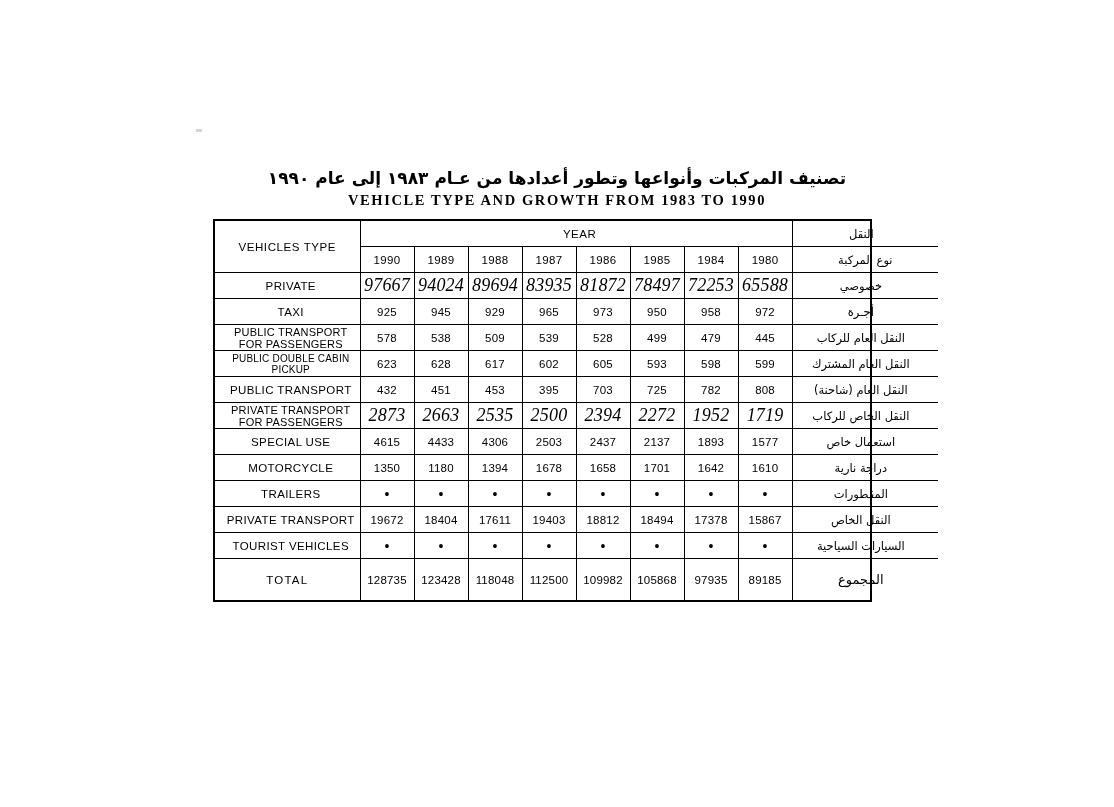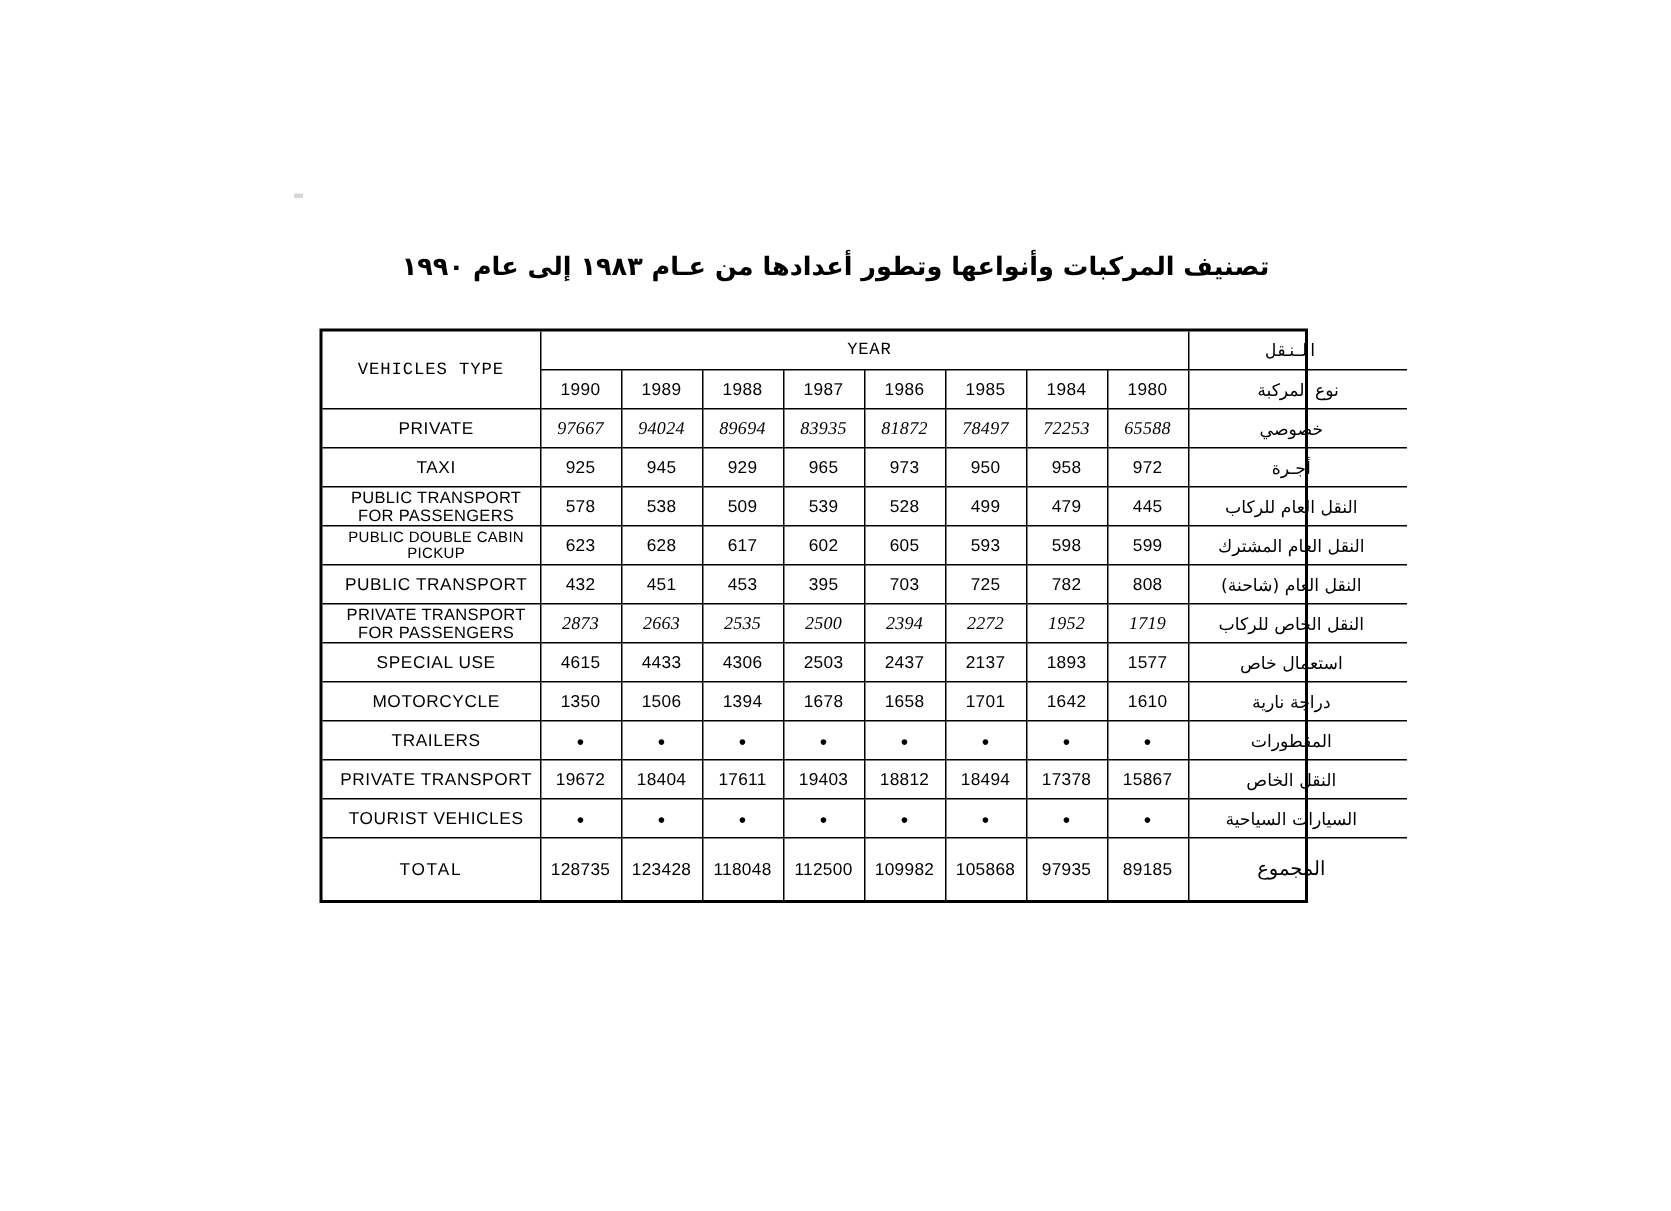--- a/index.html
+++ b/index.html
@@ -71,21 +71,21 @@
     text-align: center;
     vertical-align: middle;
     font-size: 11.5px;
     color: #000;
     height: 25px;
     font-weight: normal;
   }
   
   table.vt tr td:first-child, table.vt tr th:first-child { border-left: none; }
   table.vt tr td:last-child, table.vt tr th:last-child { border-right: none; }
-  table.vt tr:first-child td, table.vt tr:first-child th { border-top: none; font-family: Liberation Mono, monospace; }
+  table.vt tr:first-child td, table.vt tr:first-child th { border-top: none; }
   table.vt tr:last-child td, table.vt tr:last-child th { border-bottom: none; }
 
   
   col.c-type   { width: 145px; }
   col.c-year   { width: 54px; }
   col.c-ar     { width: 146px; }
 
   .hdr-type {
     font-family: "Liberation Sans", sans-serif;
     font-size: 11.5px;
@@ -135,21 +135,21 @@
     padding-left: 0 !important;
     letter-spacing: 1.2px;
   }
   td.num {
     font-size: 11.5px;
     letter-spacing: 0.2px;
   }
   td.num.ital {
     font-style: italic;
     font-family: "Liberation Serif", serif;
-    font-size: 12px;
+    font-size: 18px;
   }
   td.num.dot {
     font-size: 14px;
     line-height: 10px;
   }
   td.ar {
     font-family: "DejaVu Sans", sans-serif;
     direction: rtl;
     text-align: right;
     padding-right: 9px !important;
@@ -184,20 +184,21 @@
 </style>
 </head>
 <body>
 
 <div class="page">
 
   <div class="speck"></div>
 
   <div class="title-block">
     <div class="title-ar">تصنيف المركبات وأنواعها وتطور أعدادها من عـام  ١٩٨٣   إلى عام ١٩٩٠</div>
+    <div class="title-en">VEHICLE  TYPE  AND  GROWTH  FROM   1983   TO   1990</div>
   </div>
 
   <div class="table-wrap">
     <table class="vt">
       <colgroup>
         <col class="c-type">
         <col class="c-year">
           <col class="c-year">
           <col class="c-year">
           <col class="c-year">
@@ -304,21 +305,21 @@
             <td class="num">2503</td>
             <td class="num">2437</td>
             <td class="num">2137</td>
             <td class="num">1893</td>
             <td class="num">1577</td>
             <td class="ar">استعمال خاص</td>
           </tr>
           <tr>
             <td class="label">MOTORCYCLE</td>
             <td class="num">1350</td>
-            <td class="num">1506</td>
+            <td class="num">1180</td>
             <td class="num">1394</td>
             <td class="num">1678</td>
             <td class="num">1658</td>
             <td class="num">1701</td>
             <td class="num">1642</td>
             <td class="num">1610</td>
             <td class="ar">دراجة نارية</td>
           </tr>
           <tr>
             <td class="label">TRAILERS</td>

